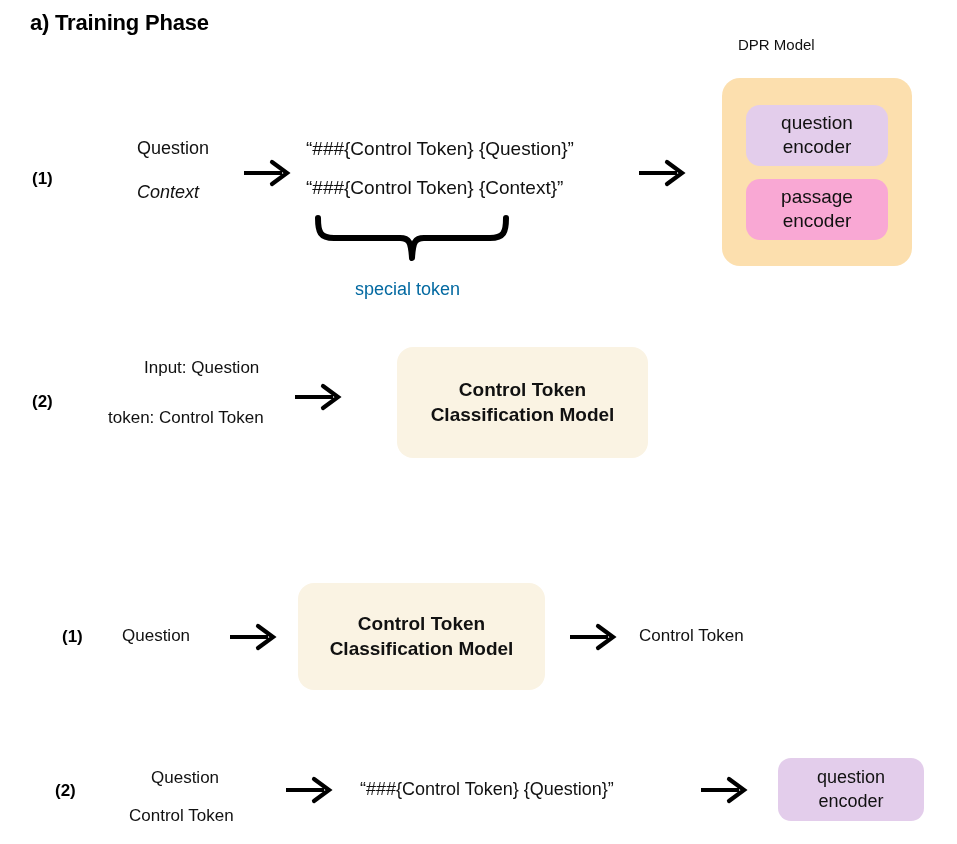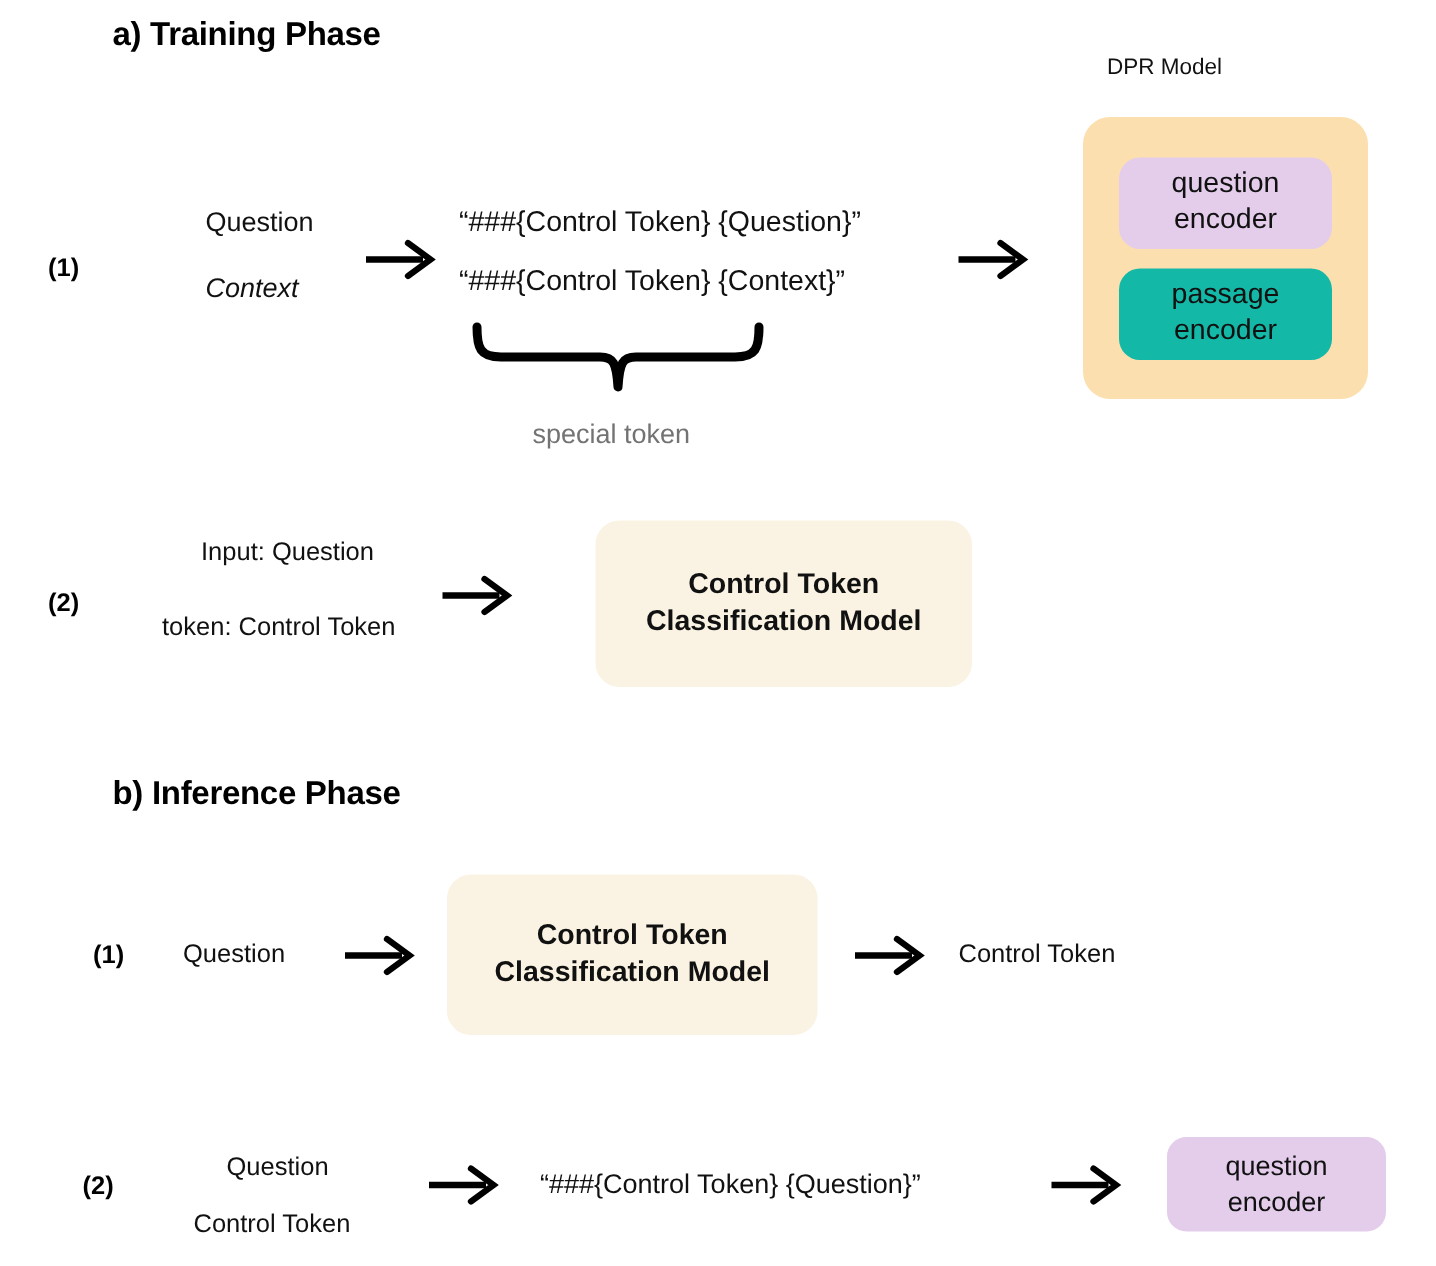--- a/index.html
+++ b/index.html
@@ -22,21 +22,20 @@
   }
   .abs { position: absolute; }
 
   
   .section-title {
     font-size: 22px;
     font-weight: bold;
     letter-spacing: -0.2px;
     white-space: nowrap;
     color: #000000;
-    margin-left: 45px;
   }
 
   
   .step-num {
     font-size: 17px;
     font-weight: bold;
     white-space: nowrap;
     color: #000000;
   }
 
@@ -80,21 +79,21 @@
     background: #FCDFAE;
     border-radius: 18px;
   }
   .box-qenc {
     background: #E3CDEB;
     border-radius: 14px;
     font-size: 19px;
     color: #111111;
   }
   .box-penc {
-    background: #14b8a6;
+    background: #f9a8d4;
     border-radius: 14px;
     font-size: 19px;
     color: #111111;
   }
   .box-cream {
     background: #FAF3E3;
     border-radius: 16px;
     font-size: 19px;
     font-weight: bold;
     color: #111111;
@@ -106,21 +105,21 @@
     color: #111111;
   }
   .dpr-caption {
     font-size: 15px;
     white-space: nowrap;
     color: #111111;
   }
   .brace-label {
     font-size: 18px;
     white-space: nowrap;
-    color: #737373;
+    color: #0369a1;
   }
 </style>
 </head>
 <body>
 
 <div id="canvas">
 
   <div class="abs section-title" style="left:30px; top:10px;">a) Training Phase</div>
 
   <div class="abs step-num" style="left:32px; top:169px;">(1)</div>
@@ -171,37 +170,36 @@
     </div>
 
     <div class="box box-penc" style="width:142px; height:61px;">
       <span>passage</span>
       <span>encoder</span>
     </div>
   </div>
 
   <div class="abs step-num" style="left:32px; top:392px;">(2)</div>
 
-  <div class="abs lbl-sm" style="left:134px; top:358px;">Input: Question</div>
+  <div class="abs lbl-sm" style="left:144px; top:358px;">Input: Question</div>
 
   <div class="abs lbl-sm" style="left:108px; top:408px;">token: Control Token</div>
 
   <div class="abs" style="left:293px; top:382px;">
     <svg class="arrow" width="52" height="30" viewBox="0 0 52 30" aria-hidden="true">
       <line x1="2" y1="15" x2="40" y2="15" stroke="#000" stroke-width="4.2"></line>
       <polyline points="30,4 45,15 30,26" fill="none" stroke="#000" stroke-width="4.2" stroke-linecap="round"></polyline>
     </svg>
   </div>
 
   <div class="abs box box-cream" style="left:397px; top:347px; width:251px; height:111px;">
     <span>Control Token</span>
     <span>Classification Model</span>
   </div>
 
-  <div class="abs section-title" style="left:30px; top:516px;">b) Inference Phase</div>
 
   <div class="abs step-num" style="left:62px; top:627px;">(1)</div>
 
   <div class="abs lbl-sm" style="left:122px; top:626px;">Question</div>
 
   <div class="abs" style="left:228px; top:622px;">
     <svg class="arrow" width="52" height="30" viewBox="0 0 52 30" aria-hidden="true">
       <line x1="2" y1="15" x2="40" y2="15" stroke="#000" stroke-width="4.2"></line>
       <polyline points="30,4 45,15 30,26" fill="none" stroke="#000" stroke-width="4.2" stroke-linecap="round"></polyline>
     </svg>

